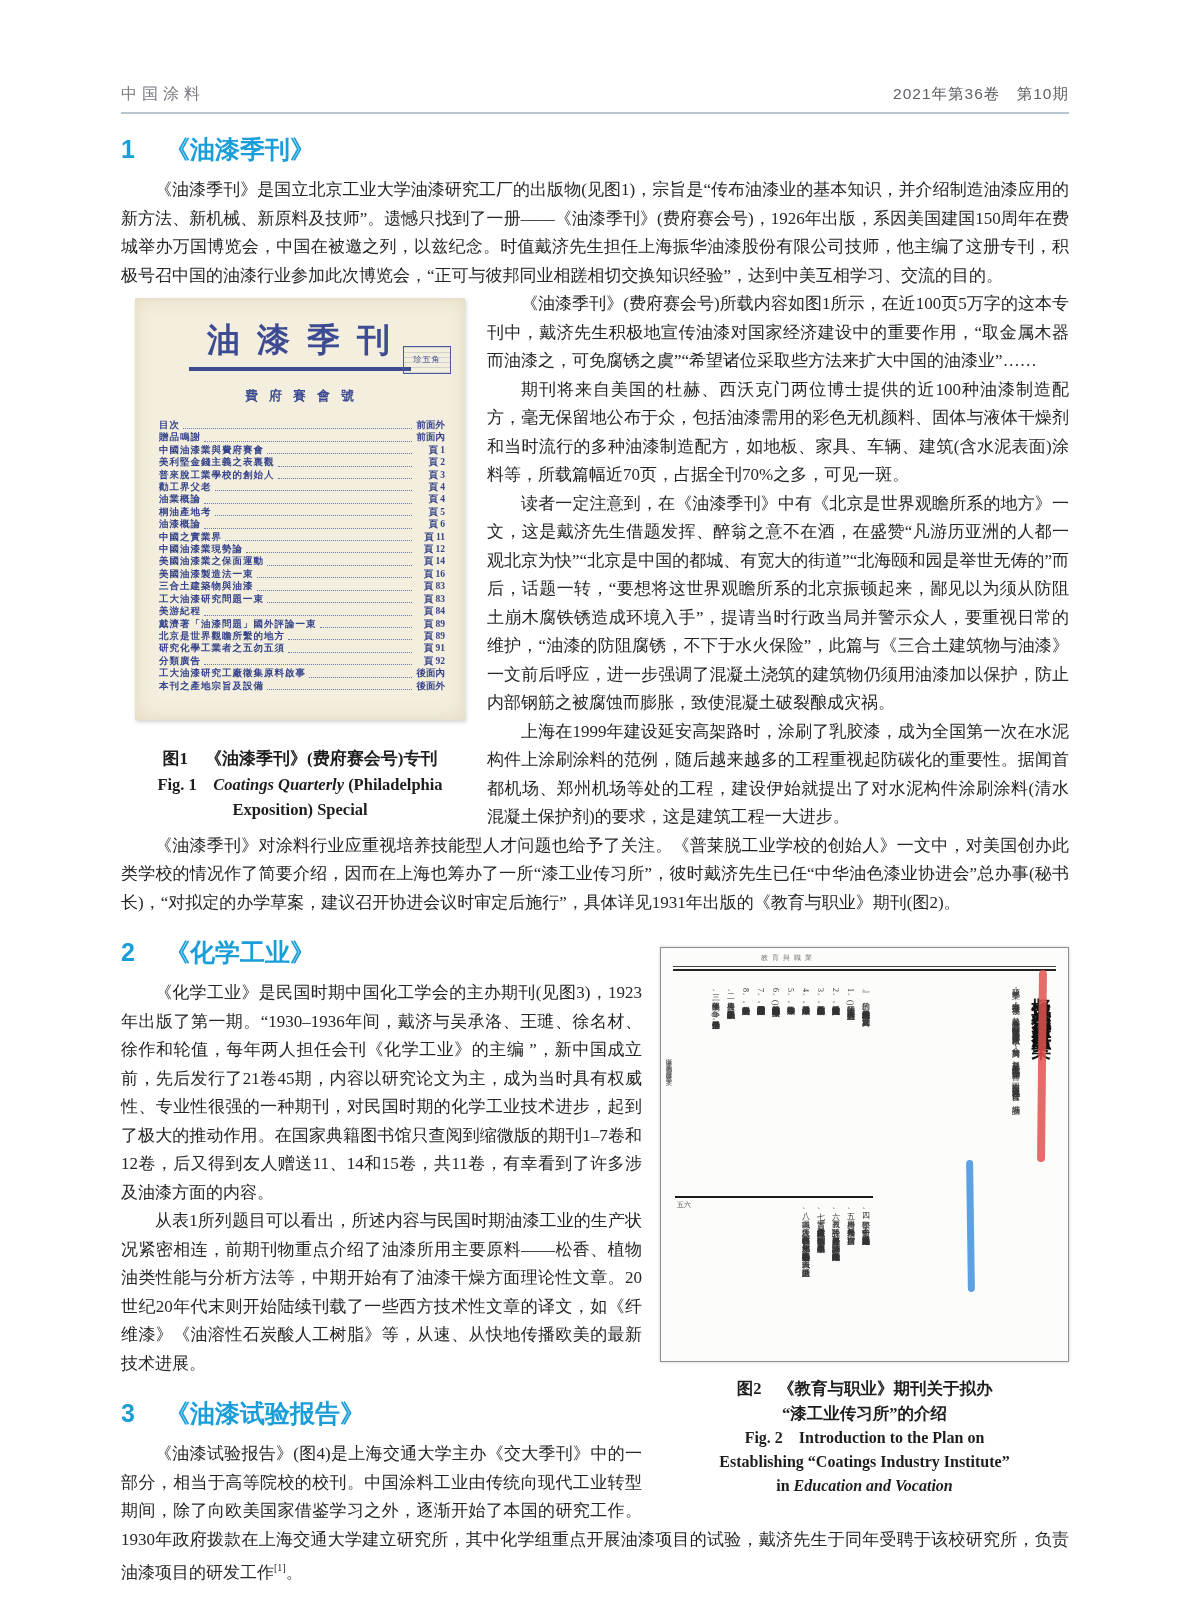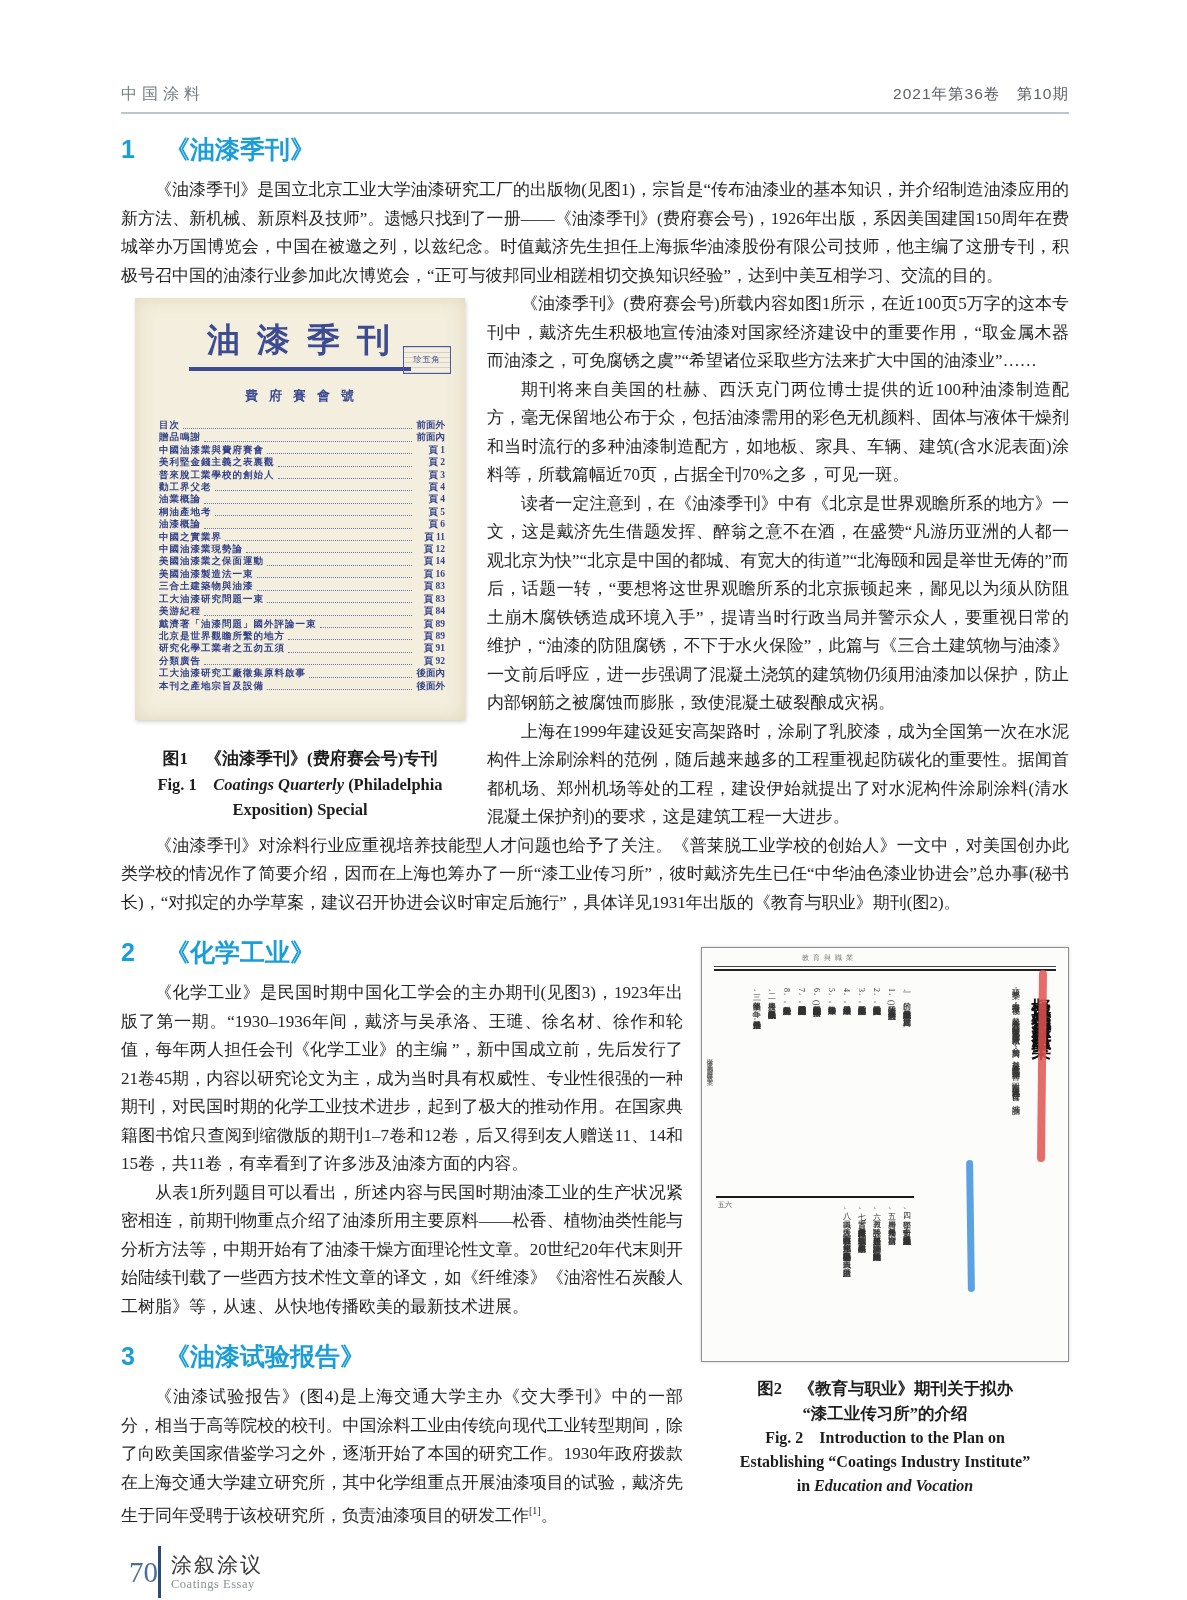--- a/index.html
+++ b/index.html
@@ -33,21 +33,21 @@
   .cover-sub{text-align:center;margin-top:16px;font-weight:bold;font-size:13px;letter-spacing:11px;padding-left:10px;}
   .toc{margin:14px 20px 0 24px;}
   .trow{display:flex;align-items:flex-end;font-size:9.5px;line-height:12.4px;color:#35448a;font-weight:bold;}
   .trow .tt{white-space:nowrap;letter-spacing:1px;}
   .trow .ld{flex:1;border-bottom:1px dotted #6a77ae;margin:0 3px 2px 3px;min-width:12px;}
   .trow .tp{white-space:nowrap;text-align:right;min-width:30px;}
   .figcap{margin-top:26px;text-align:center;font-weight:bold;color:#1d1d1d;}
   .cap-cn{font-size:17px;line-height:26px;}
   .cap-en{font-size:16.5px;line-height:25px;font-family:"Liberation Serif","DejaVu Serif",serif;}
   
-  .fig2{float:right;width:368px;margin:10px 0 6px 18px;}
+  .fig2{float:right;width:409px;margin:10px 0 6px 18px;}
   .scan{position:relative;height:415px;box-sizing:border-box;background:#fcfcfb;
         border:1px solid #8f8f8f;box-shadow:0 0 3px rgba(0,0,0,.2);color:#1c1c1c;}
   .runhead{position:absolute;top:5px;left:100px;font-size:7px;letter-spacing:4px;color:#777;}
   .runrule{position:absolute;top:18px;left:12px;right:12px;border-top:1px solid #444;border-bottom:2px solid #222;height:2px;}
   .vert{writing-mode:vertical-rl;text-orientation:mixed;}
   .right-region{position:absolute;top:34px;bottom:12px;right:12px;width:128px;}
   .f2title{writing-mode:vertical-rl;float:right;height:340px;font-weight:bold;font-size:20px;
            letter-spacing:4px;color:#111;font-family:"Liberation Serif","DejaVu Serif",serif;}
   .f2intro{writing-mode:vertical-rl;float:right;height:350px;font-size:8px;line-height:15px;
            color:#333;margin-right:6px;letter-spacing:1px;}

